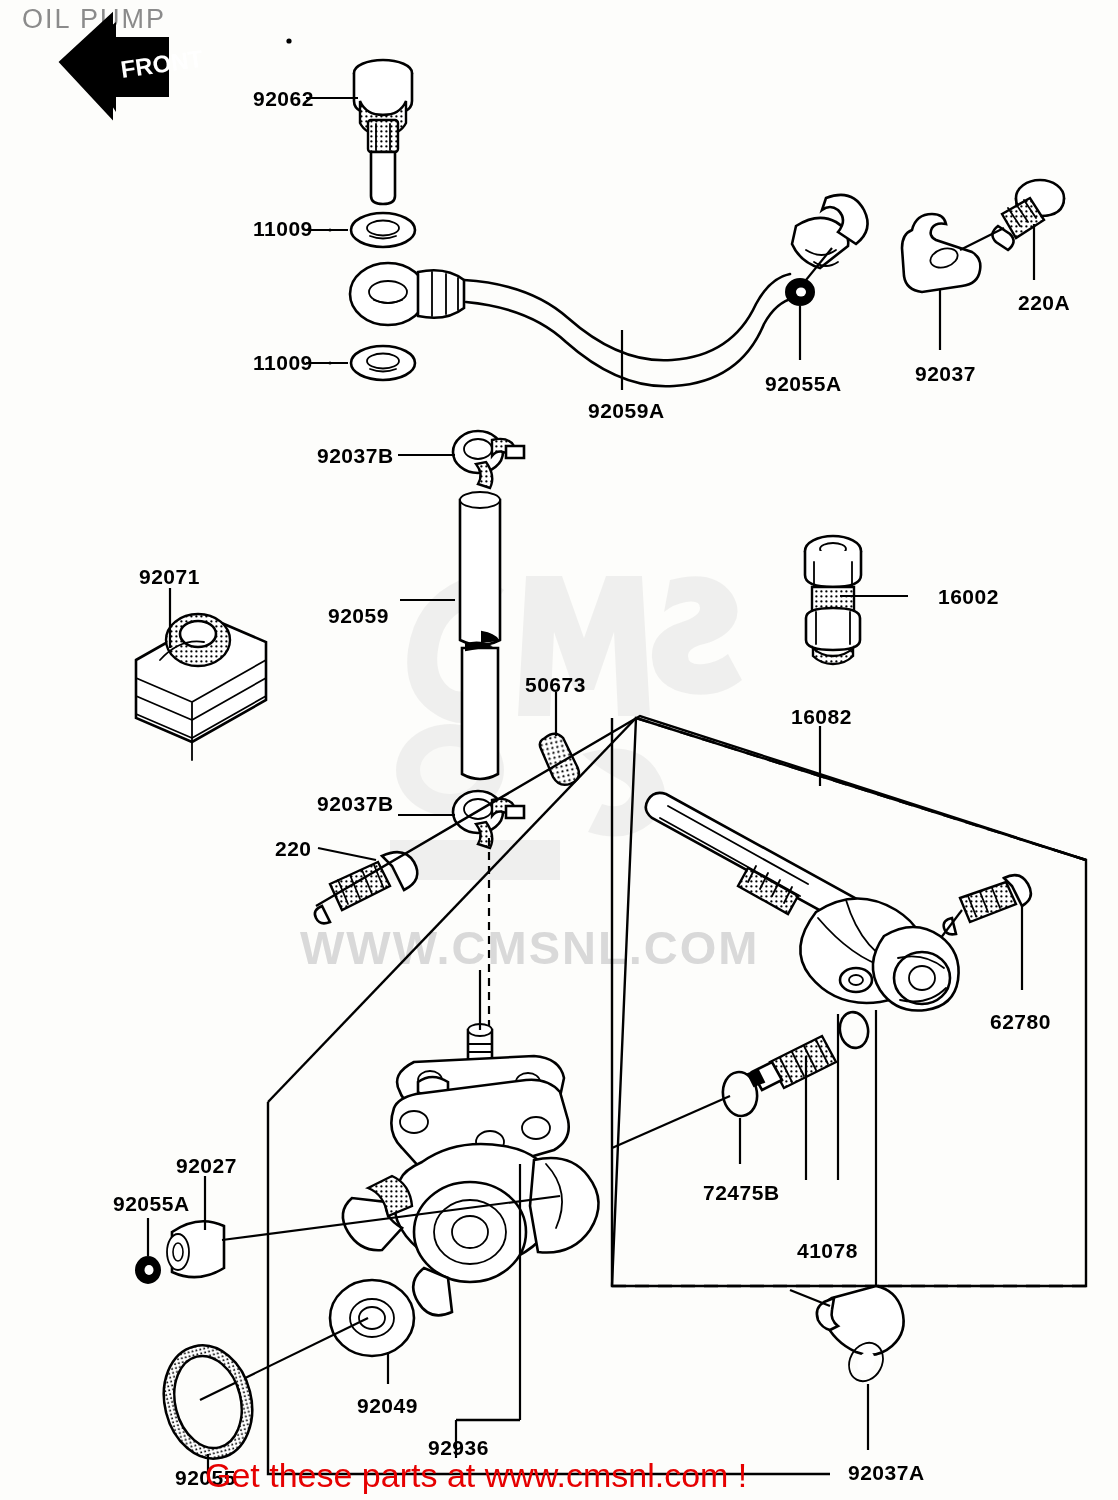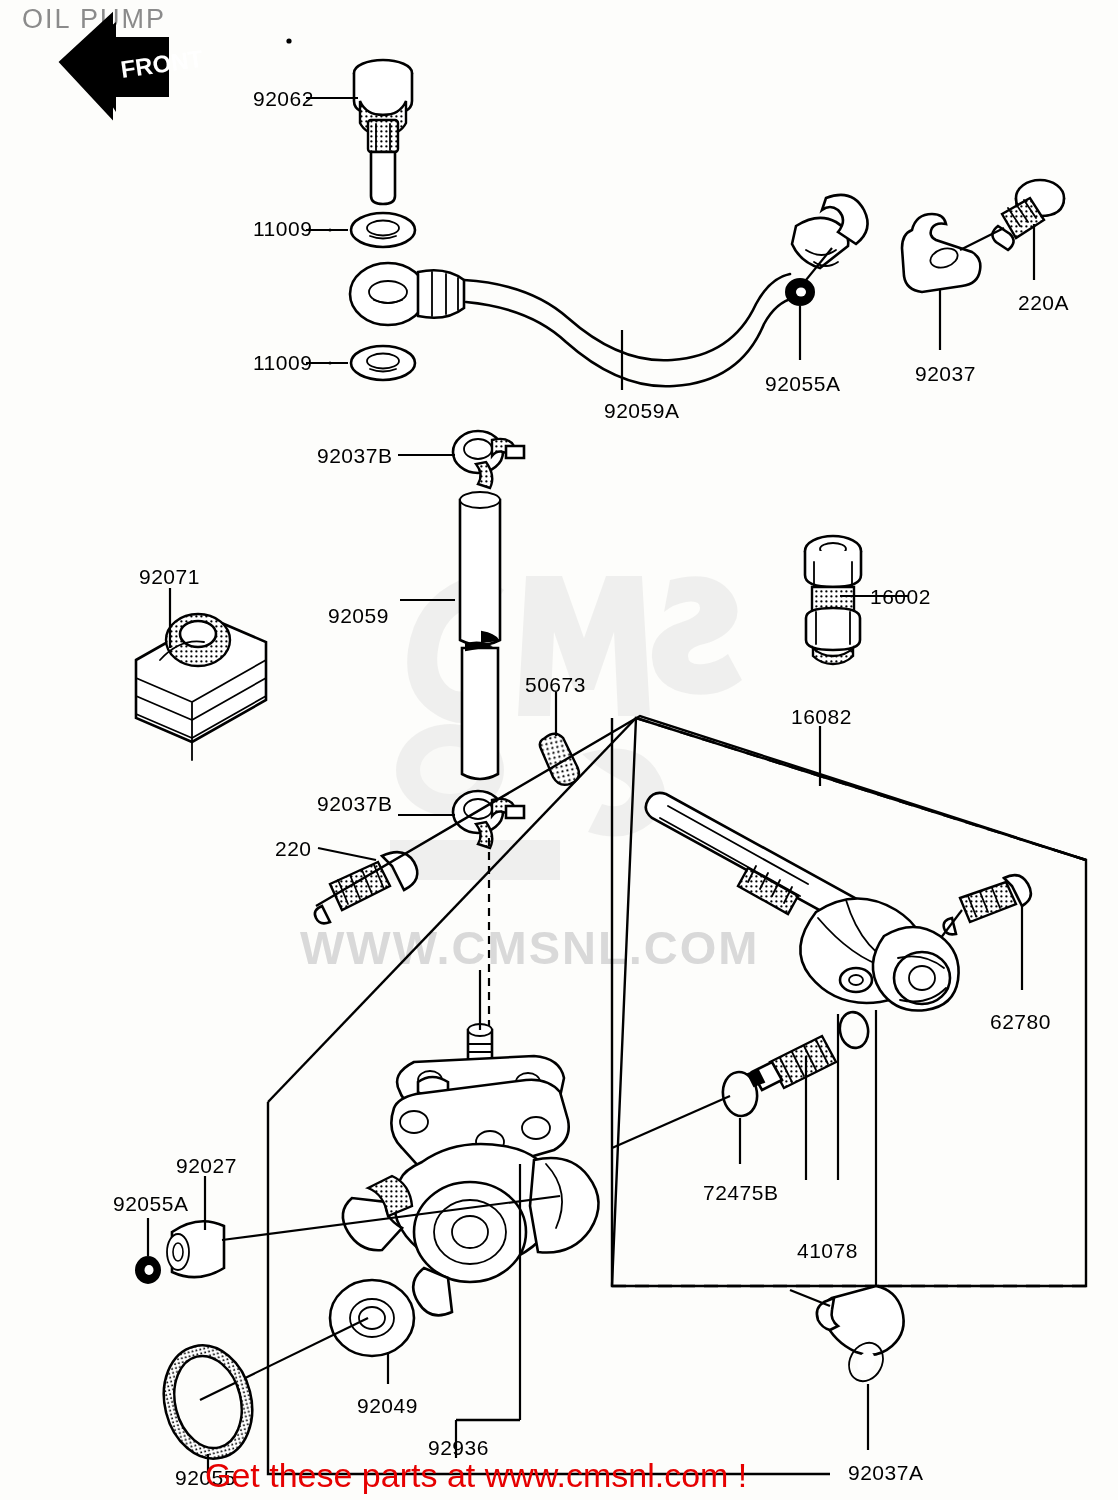--- a/index.html
+++ b/index.html
@@ -20,21 +20,21 @@
   .wm{position:absolute;pointer-events:none;user-select:none;}
   .wm-logo{left:330px;top:540px;width:470px;height:430px;opacity:.13;}
   .wm-url{left:300px;top:920px;font-size:47px;font-weight:bold;
           letter-spacing:2px;color:#d9d9d9;white-space:nowrap;
           font-family:"Liberation Sans",sans-serif;}
 
   
   .lbl{
     position:absolute;
     font-family:"Liberation Sans",sans-serif;
-    font-weight:normal;font-size:21px;color:#000;
+    font-weight:bold;font-size:21px;color:#000;
     letter-spacing:0.5px;white-space:nowrap;
     line-height:1;
   }
 
   
   .promo{
     position:absolute;left:205px;top:1448px;
     font-family:"Liberation Sans",sans-serif;
     font-size:34px;color:#e60000;white-space:nowrap;
     letter-spacing:0px;
@@ -395,28 +395,28 @@
       <ellipse cx="866" cy="1362" rx="8" ry="11" fill="#fff" transform="rotate(28 866 1362)"></ellipse>
       <path class="box" d="M790 1290 L830 1306"></path>
       <line class="lead" x1="868" y1="1384" x2="868" y2="1450"></line>
     </g>
 
   </svg>
 
   <div class="lbl" style="left:253px;top:88px">92062</div>
   <div class="lbl" style="left:253px;top:218px">11009</div>
   <div class="lbl" style="left:253px;top:352px">11009</div>
-  <div class="lbl" style="left:604px;top:400px">92059A</div>
+  <div class="lbl" style="left:588px;top:400px">92059A</div>
   <div class="lbl" style="left:765px;top:373px">92055A</div>
   <div class="lbl" style="left:915px;top:363px">92037</div>
   <div class="lbl" style="left:1018px;top:292px">220A</div>
   <div class="lbl" style="left:317px;top:445px">92037B</div>
   <div class="lbl" style="left:328px;top:605px">92059</div>
   <div class="lbl" style="left:139px;top:566px">92071</div>
-  <div class="lbl" style="left:870px;top:586px">16002</div>
+  <div class="lbl" style="left:938px;top:586px">16002</div>
   <div class="lbl" style="left:525px;top:674px">50673</div>
   <div class="lbl" style="left:791px;top:706px">16082</div>
   <div class="lbl" style="left:317px;top:793px">92037B</div>
   <div class="lbl" style="left:275px;top:838px">220</div>
   <div class="lbl" style="left:990px;top:1011px">62780</div>
   <div class="lbl" style="left:703px;top:1182px">72475B</div>
   <div class="lbl" style="left:797px;top:1240px">41078</div>
   <div class="lbl" style="left:176px;top:1155px">92027</div>
   <div class="lbl" style="left:113px;top:1193px">92055A</div>
   <div class="lbl" style="left:357px;top:1395px">92049</div>

